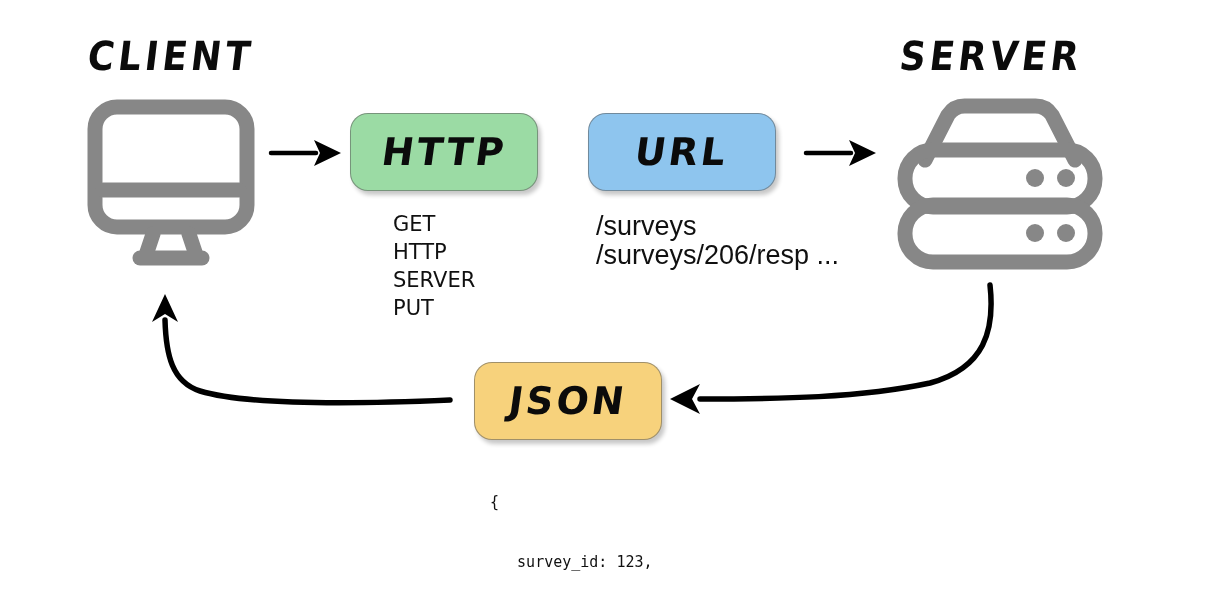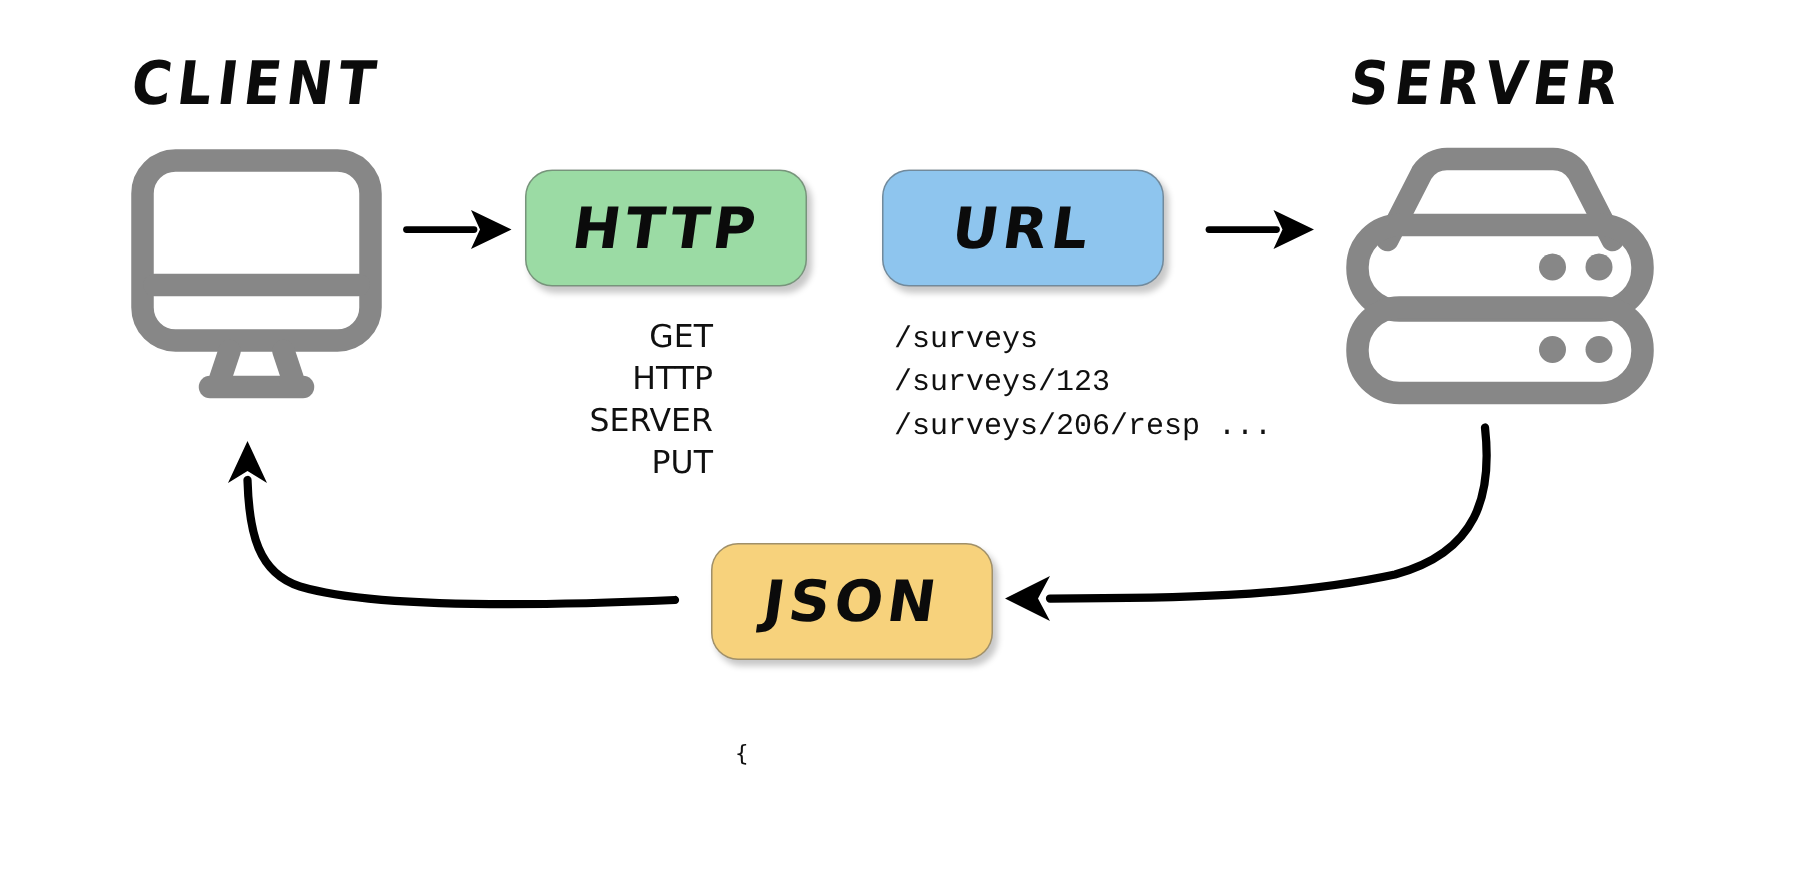--- a/index.html
+++ b/index.html
@@ -61,27 +61,26 @@
   .list {
     position: absolute;
     color: #101010;
   }
   #http-methods {
     left: 393px;
     top: 210px;
     font-family: "DejaVu Sans", sans-serif;
     font-size: 21px;
     line-height: 28px;
-    text-align: right;
   }
   #url-paths {
     left: 596px;
     top: 212px;
-    font-family: Liberation Mono, monospace;
-    font-size: 20px;
+    font-family: Liberation Sans, sans-serif;
+    font-size: 27px;
     line-height: 29px;
   }
   #json-body {
     left: 490px;
     top: 452px;
     font-family: "DejaVu Sans Mono", monospace;
     font-size: 15px;
     line-height: 20px;
     white-space: pre;
     color: #101010;
@@ -125,26 +124,26 @@
 
   <div class="list" id="http-methods">
     <div class="list-row">GET</div>
     <div class="list-row">HTTP</div>
     <div class="list-row">SERVER</div>
     <div class="list-row">PUT</div>
   </div>
 
   <div class="list" id="url-paths">
     <div class="list-row">/surveys</div>
-    <div class="list-row">/surveys/123</div>
     <div class="list-row">/surveys/206/resp ...</div>
   </div>
 
   <div class="list" id="json-body">
     <div class="list-row">{</div>
+    <div class="list-row">   survey_id: 123,</div>
     
     
     
     
   </div>
 
   <svg id="art" viewBox="0 0 1210 590">
 
     <g>
       <rect class="ico" x="95" y="107" width="152" height="120" rx="22" ry="22"></rect>

